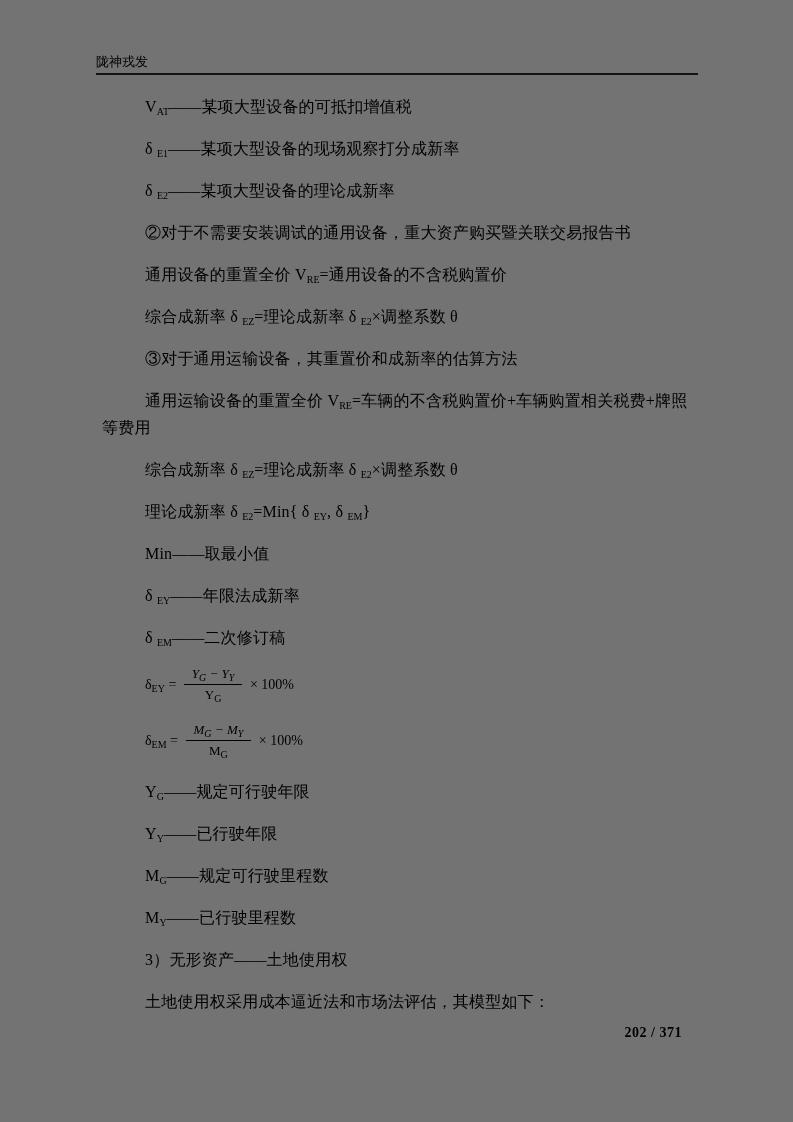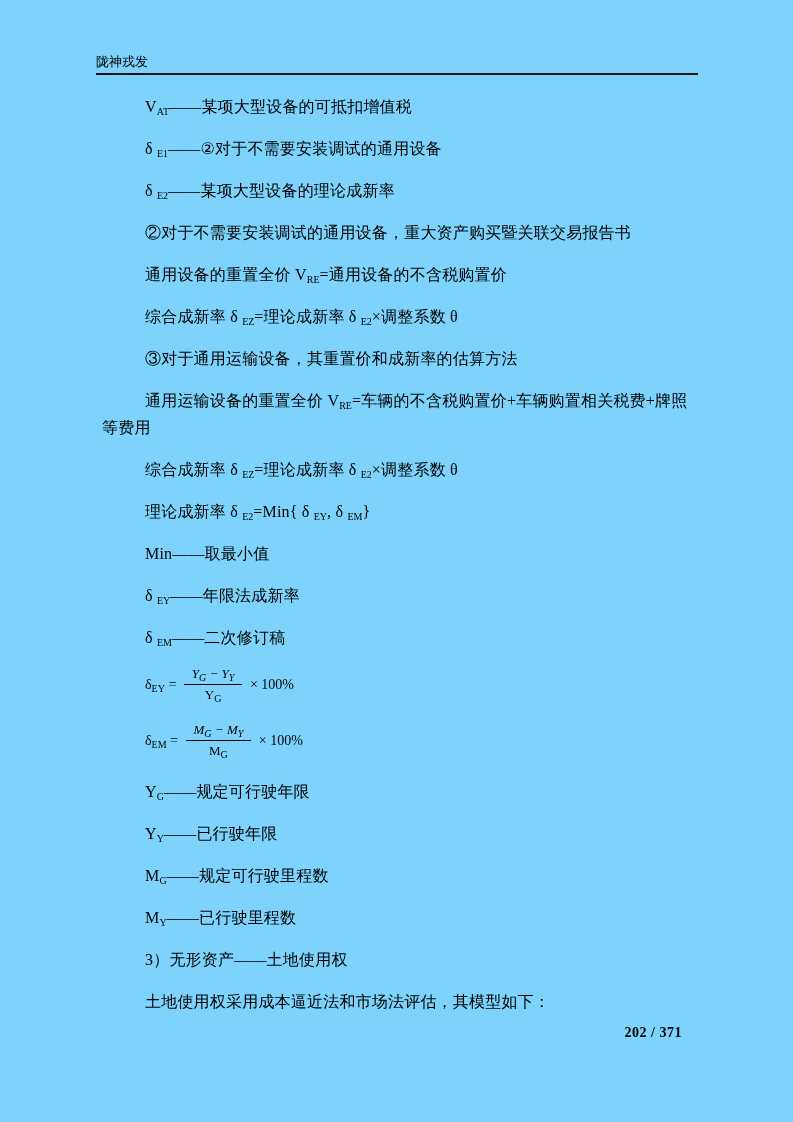--- a/index.html
+++ b/index.html
@@ -8,21 +8,21 @@
     height: 1122px;
     background: #ffffff;
     color: #000000;
     font-family: "Liberation Serif", "DejaVu Serif", serif;
     position: relative;
     overflow: hidden;
   }
   .page {
     position: absolute;
     inset: 0;
-    background: #7dd3fc;
+    background: #737373;
   }
   
   .page-header {
     position: absolute;
     top: 53px;
     left: 96px;
     right: 95px;
     display: flex;
     justify-content: space-between;
     align-items: flex-end;
@@ -91,21 +91,21 @@
 <body>
 
 <div class="page">
 
   <div class="page-header">
     <span class="hdr-left">陇神戎发</span>
   </div>
 
   <main class="doc-body">
       <div class="para"><span>V</span><sub>AT</sub><span>——某项大型设备的可抵扣增值税</span></div>
-      <div class="para"><span>δ </span><sub>E1</sub><span>——②对于不需要安装调试的通用设备</span></div>
+      <div class="para"><span>δ </span><sub>E1</sub><span>——某项大型设备的现场观察打分成新率</span></div>
       <div class="para"><span>δ </span><sub>E2</sub><span>——某项大型设备的理论成新率</span></div>
       <div class="para"><span>②对于不需要安装调试的通用设备，重大资产购买暨关联交易报告书</span></div>
       <div class="para"><span>通用设备的重置全价 V</span><sub>RE</sub><span>=通用设备的不含税购置价</span></div>
       <div class="para"><span>综合成新率 δ </span><sub>EZ</sub><span>=理论成新率 δ </span><sub>E2</sub><span>×调整系数 θ</span></div>
       <div class="para"><span>③对于通用运输设备，其重置价和成新率的估算方法</span></div>
       <div class="para"><span>通用运输设备的重置全价 V</span><sub>RE</sub><span>=车辆的不含税购置价+车辆购置相关税费+牌照等费用</span></div>
       <div class="para"><span>综合成新率 δ </span><sub>EZ</sub><span>=理论成新率 δ </span><sub>E2</sub><span>×调整系数 θ</span></div>
       <div class="para"><span>理论成新率 δ </span><sub>E2</sub><span>=Min{ δ </span><sub>EY</sub><span>, δ </span><sub>EM</sub><span>}</span></div>
       <div class="para"><span>Min——取最小值</span></div>
       <div class="para"><span>δ </span><sub>EY</sub><span>——年限法成新率</span></div>

